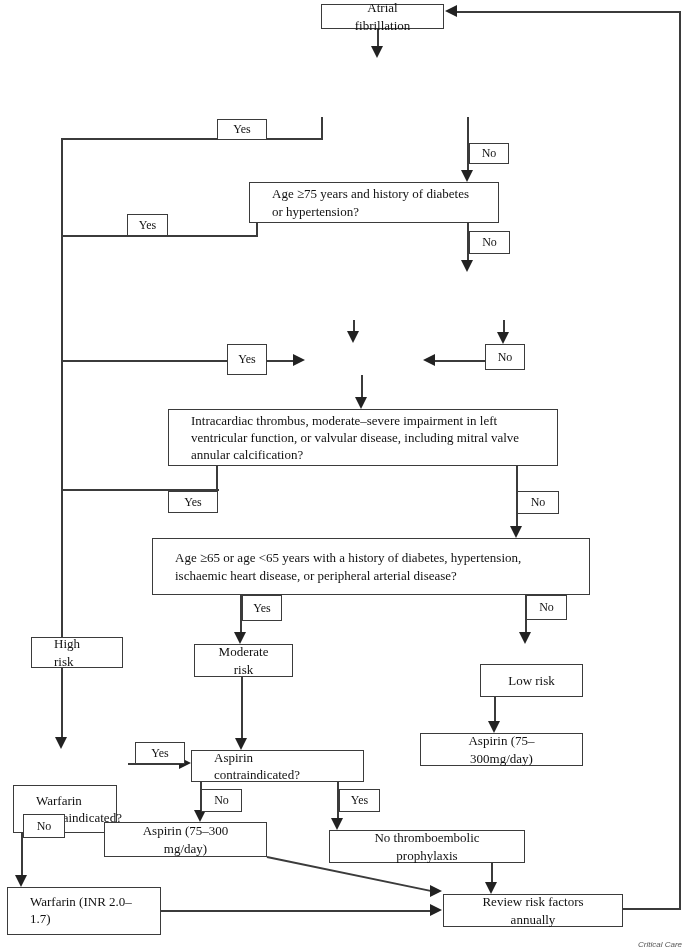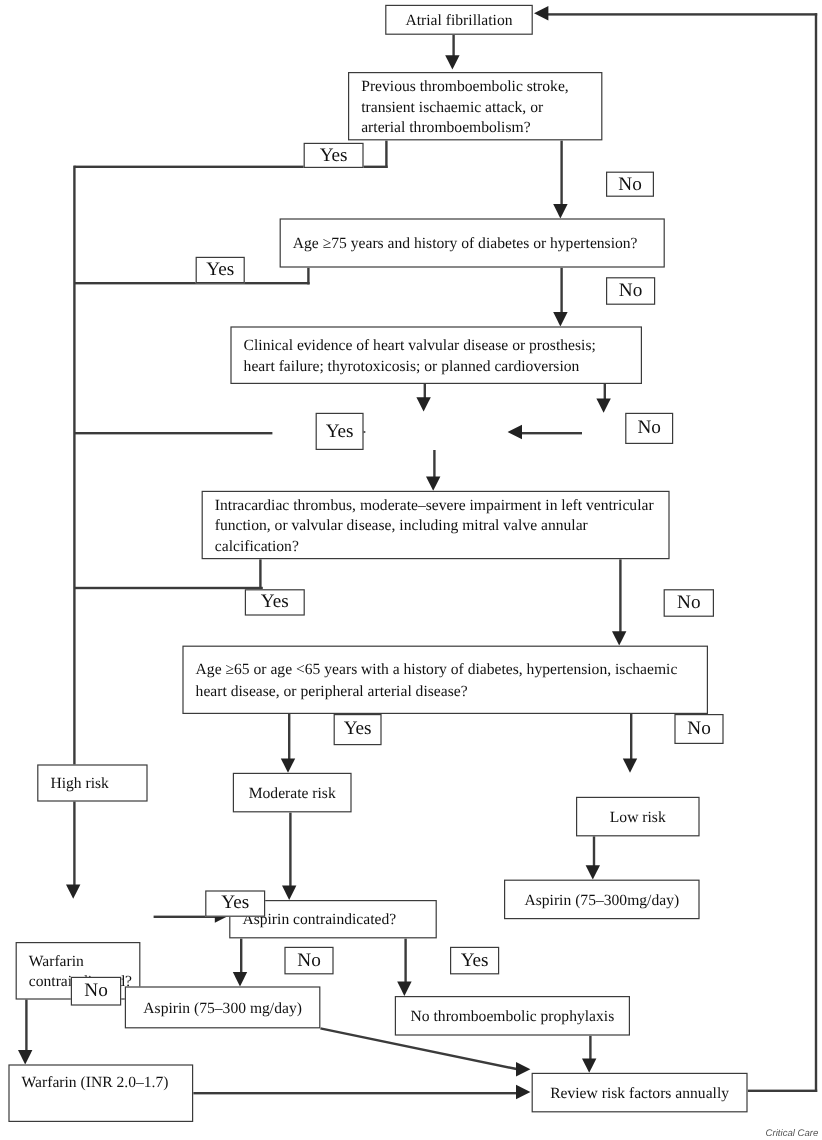--- a/index.html
+++ b/index.html
@@ -3,28 +3,28 @@
 <meta charset="utf-8">
 <style>
   html,body{margin:0;padding:0;background:#fff;}
   #canvas{
     position:relative;width:685px;height:950px;background:#ffffff;
     font-family:"Liberation Serif","DejaVu Serif",serif;color:#111;overflow:hidden;
   }
   .box{
     position:absolute;border:1.5px solid #3b3b3b;background:#fff;
     font-size:13px;line-height:1.32;box-sizing:border-box;
-    display:flex;align-items:center;padding:2px 10px;z-index:3;
+    display:flex;align-items:center;padding:2px 22px;z-index:3;
   }
   .box.center{justify-content:center;text-align:center;}
   .box.top{align-items:flex-start;padding-top:5px;}
   .lbl{
     position:absolute;border:1.5px solid #3b3b3b;background:#fff;
-    font-size:16px;box-sizing:border-box;display:flex;align-items:center;
-    justify-content:center;z-index:4;margin-left:36px;
+    font-size:12px;box-sizing:border-box;display:flex;align-items:center;
+    justify-content:center;z-index:4;
   }
   .hline{position:absolute;height:1.7px;background:#3b3b3b;z-index:1;}
   .vline{position:absolute;width:1.7px;background:#3b3b3b;z-index:1;}
   .dline{position:absolute;height:1.7px;background:#3b3b3b;transform-origin:0 50%;z-index:1;}
   .arr{position:absolute;width:0;height:0;z-index:2;}
   .arr.down{border-left:6px solid transparent;border-right:6px solid transparent;border-top:12px solid #222;}
   .arr.left{border-top:6px solid transparent;border-bottom:6px solid transparent;border-right:12px solid #222;}
   .arr.right{border-top:6px solid transparent;border-bottom:6px solid transparent;border-left:12px solid #222;}
   .credit{
     position:absolute;right:3px;bottom:1px;font-size:8px;font-style:italic;
@@ -103,25 +103,23 @@
   <div class="arr right" style="left:430px;top:885px"></div>
 
   <div class="hline" style="left:161px;top:910px;width:270px"></div>
   <div class="arr right" style="left:430px;top:904px"></div>
 
   <div class="vline" style="left:491px;top:863px;height:20px"></div>
   <div class="arr down" style="left:485px;top:882px"></div>
 
   <div class="box center" style="left:321px;top:4px;width:123px;height:25px">Atrial fibrillation</div>
 
-  <div class="box" style="left:290px;top:60px;width:212px;height:57px">Previous thromboembolic stroke, transient ischaemic attack, or arterial thromboembolism?</div>
 
-  <div class="box" style="left:233px;top:182px;width:321px;height:41px">Age ≥75 years and history of diabetes or hypertension?</div>
+  <div class="box" style="left:249px;top:182px;width:250px;height:41px">Age ≥75 years and history of diabetes or hypertension?</div>
 
-  <div class="box" style="left:192px;top:272px;width:343px;height:48px">Clinical evidence of heart valvular disease or prosthesis; heart failure; thyrotoxicosis; or planned cardioversion</div>
 
 
   <div class="box" style="left:168px;top:409px;width:390px;height:57px">Intracardiac thrombus, moderate–severe impairment in left ventricular function, or valvular disease, including mitral valve annular calcification?</div>
 
   <div class="box" style="left:152px;top:538px;width:438px;height:57px">Age ≥65 or age &lt;65 years with a history of diabetes, hypertension, ischaemic heart disease, or peripheral arterial disease?</div>
 
   <div class="box" style="left:31px;top:637px;width:92px;height:31px">High risk</div>
 
   <div class="box center" style="left:194px;top:644px;width:99px;height:33px">Moderate risk</div>
 

